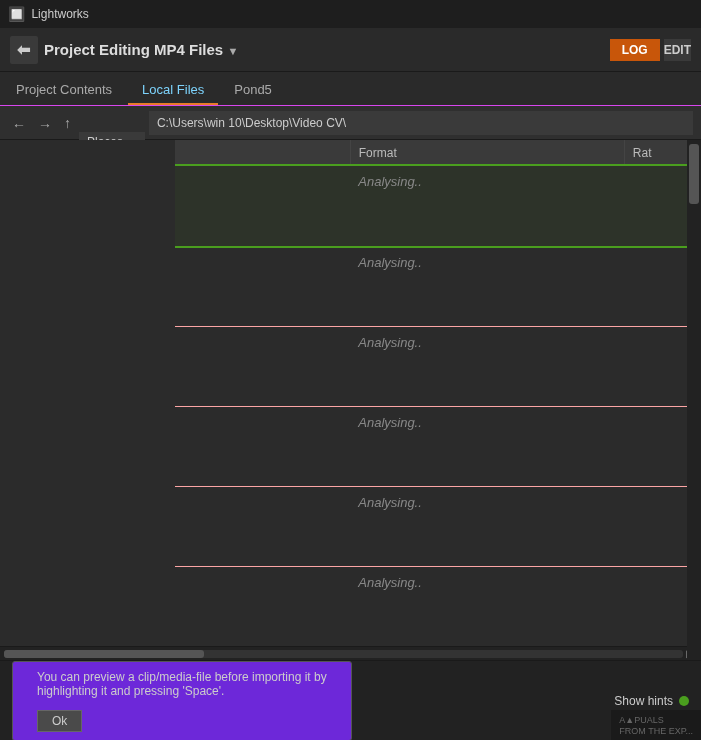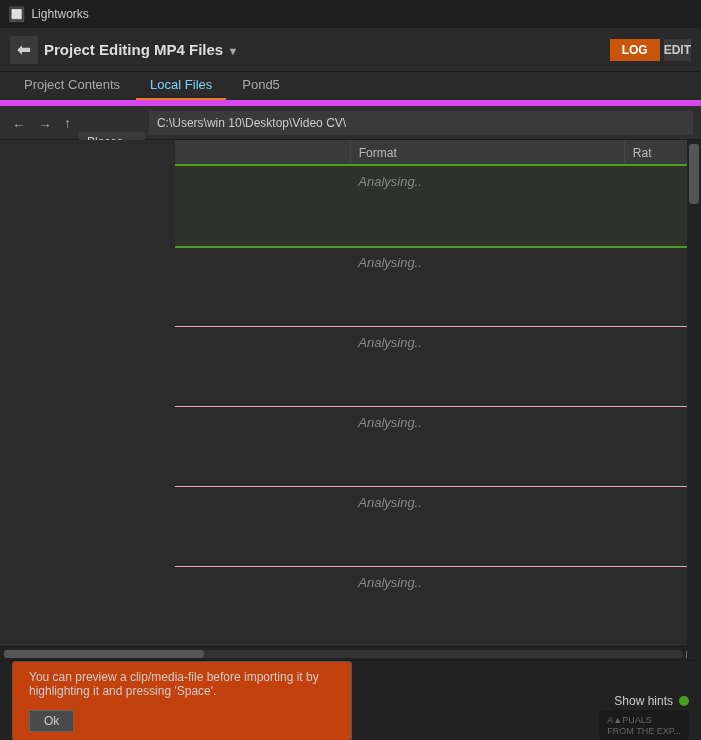--- a/index.html
+++ b/index.html
@@ -71,22 +71,22 @@
       font-size: 12px;
       font-weight: bold;
     }
 
     
     #tab-bar {
       background: #2a2a2a;
       height: 34px;
       display: flex;
       align-items: flex-end;
-      padding: 0 10px;
-      border-bottom: 6px solid #d946ef;
+      padding: 0 2px;
+      border-bottom: 1px solid #d946ef;
     }
     .tab {
       padding: 6px 14px;
       cursor: pointer;
       color: #aaa;
       font-size: 13px;
       border-bottom: 2px solid transparent;
       margin-right: 2px;
     }
     .tab.active {
@@ -228,24 +228,24 @@
       height: 80px;
       background: #222;
       border-top: 1px solid #1a1a1a;
       display: flex;
       align-items: center;
       padding: 8px 12px;
       gap: 12px;
       position: relative;
     }
     #hint-box {
-      background: #c2410c;
+      background: #6d28d9;
       border: 1px solid #555;
       border-radius: 3px;
-      padding: 8px 16px;
+      padding: 8px 24px;
       color: #ccc;
       font-size: 12px;
       max-width: 340px;
     }
     #ok-button {
       background: #4a4a4a;
       border: 1px solid #666;
       color: #ccc;
       padding: 3px 14px;
       cursor: pointer;
@@ -264,21 +264,21 @@
       width: 10px;
       height: 10px;
       border-radius: 50%;
       background: #4a9e1e;
       display: inline-block;
     }
 
     
     #watermark {
       position: absolute;
-      right: 12px;
+      right: 0;
       bottom: 0;
       background: #1a1a1a;
       padding: 4px 8px;
       font-size: 10px;
       color: #555;
     }
 
     
     #h-scroll-bar {
       height: 14px;

